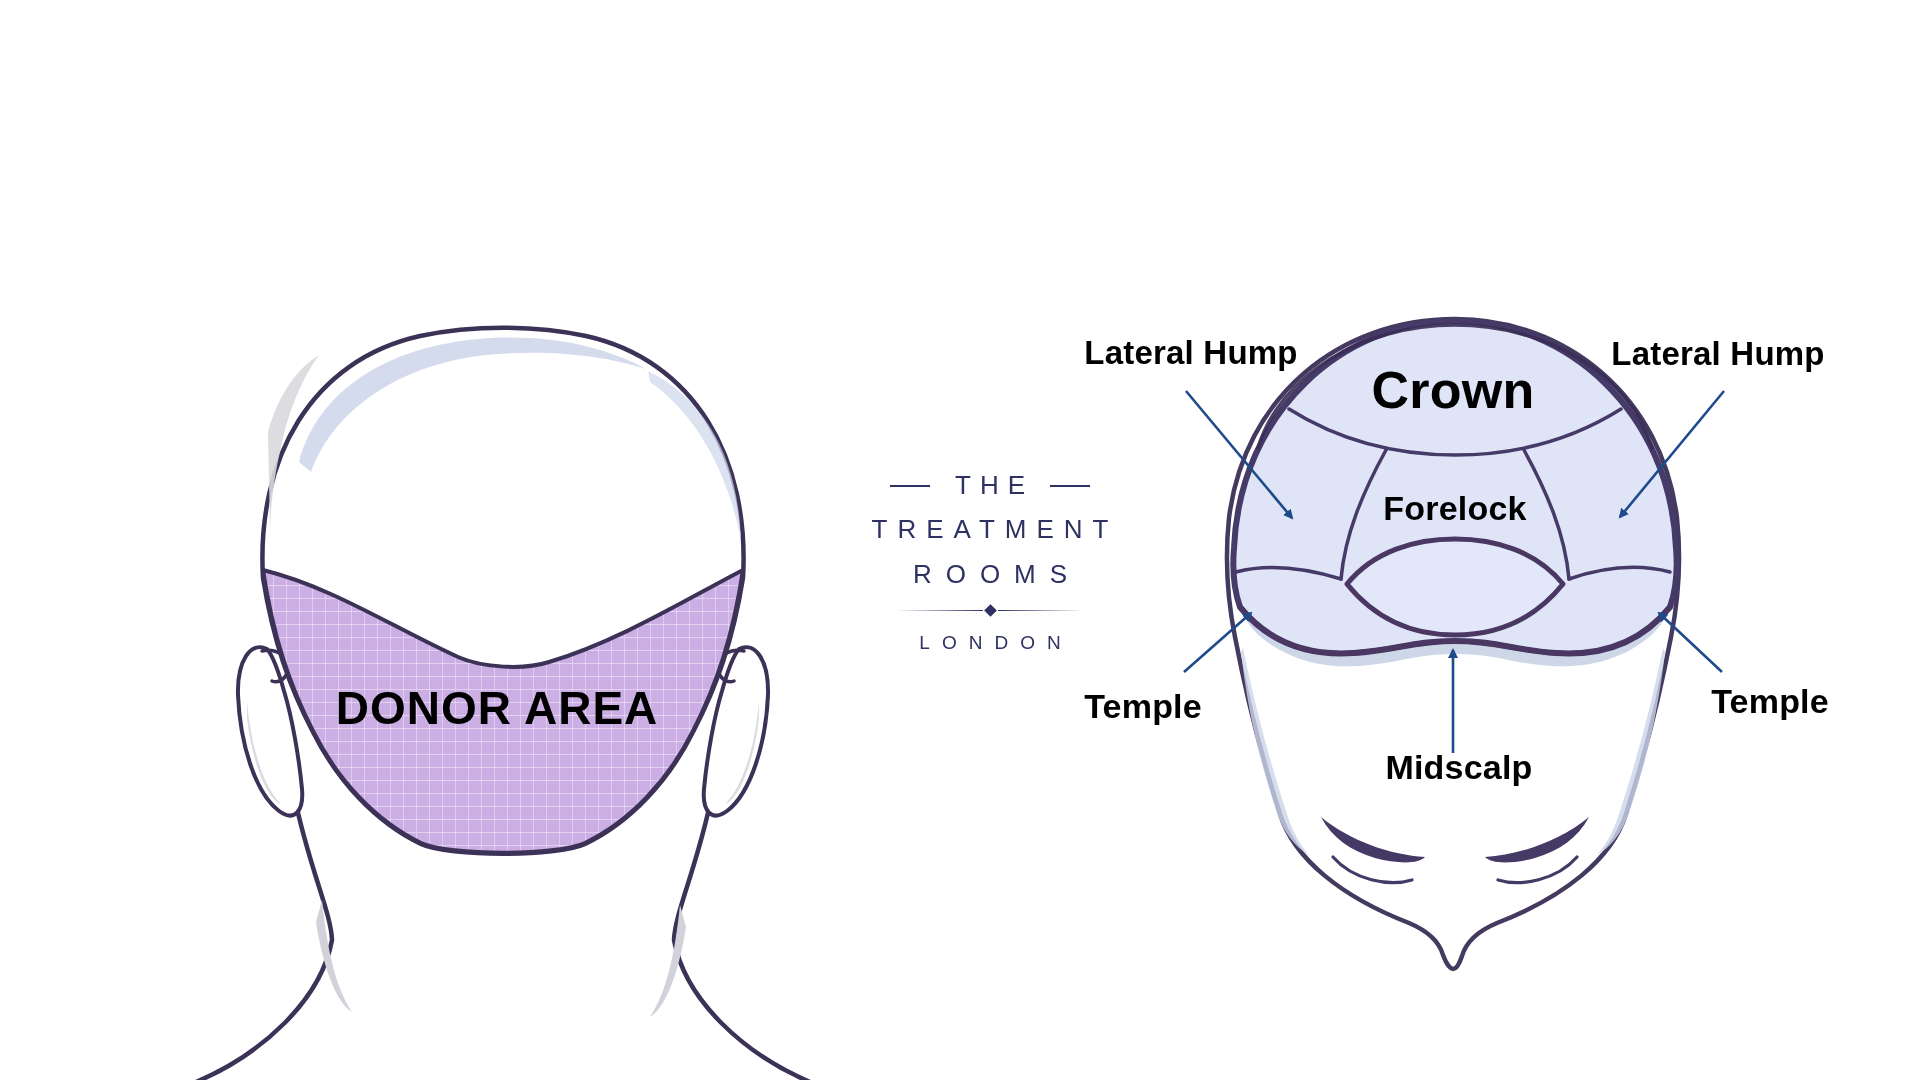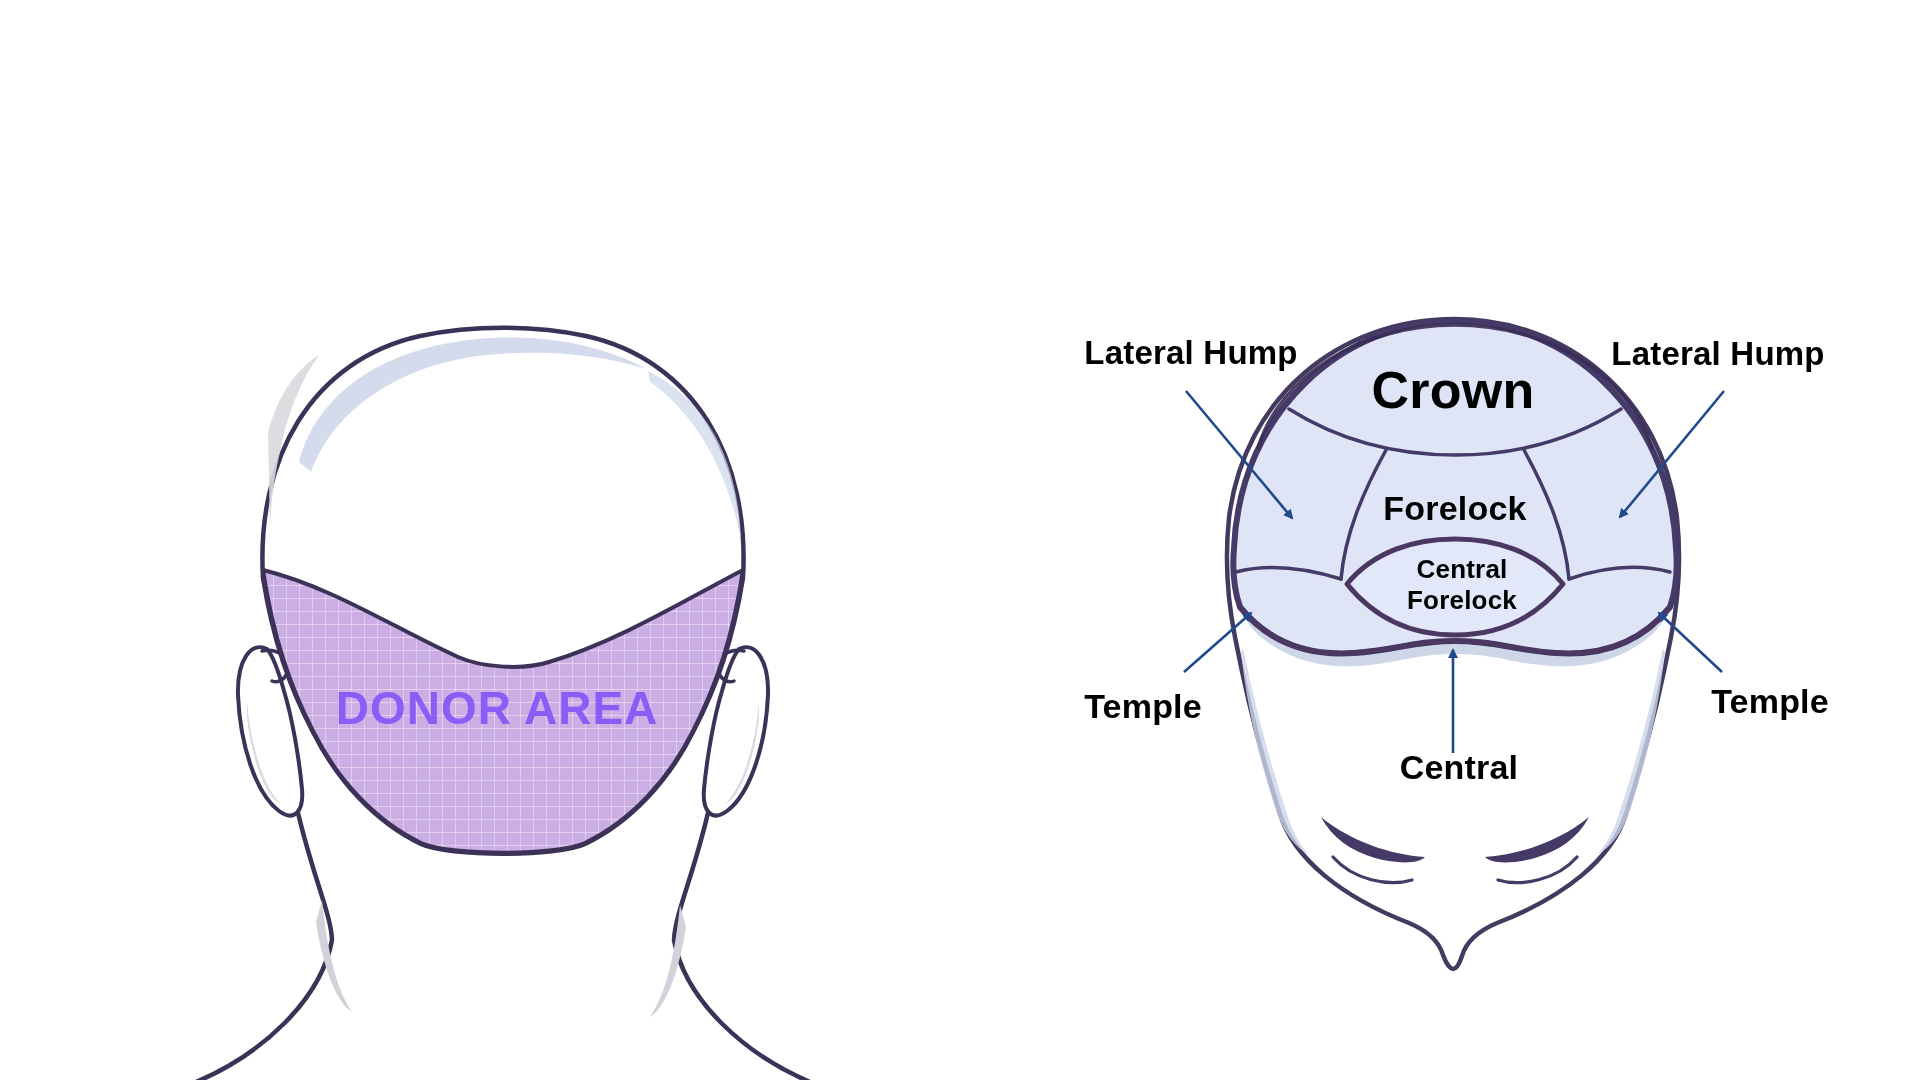--- a/index.html
+++ b/index.html
@@ -16,21 +16,21 @@
   }
   .lbl-lh-left  {left:1191px;top:353px;font-size:33px;}
   .lbl-crown    {left:1453px;top:391px;font-size:52px;}
   .lbl-lh-right {left:1718px;top:354px;font-size:33px;}
   .lbl-midscalp {left:1455px;top:509px;font-size:34px;}
   .lbl-forelock {left:1462px;top:585px;font-size:26px;white-space:normal;width:140px;line-height:1.2;}
   .lbl-temple-l {left:1143px;top:707px;font-size:34px;}
   .lbl-temple-r {left:1770px;top:702px;font-size:34px;}
   .lbl-hairline {left:1459px;top:768px;font-size:34px;}
   .lbl-donor{
-    left:497px;top:708px;font-size:46px;color:#8b5cf6;letter-spacing:1px;
+    left:497px;top:708px;font-size:46px;color:#000000;letter-spacing:1px;
   }
   
   .logo{
     position:absolute;left:990px;top:470px;transform:translateX(-50%);
     width:300px;color:#2e3161;text-align:center;
   }
   .logo-row1{display:flex;align-items:center;justify-content:center;gap:16px;}
   .logo-dash{width:40px;height:2px;background:#2e3161;}
   .logo-the{font-size:26px;letter-spacing:9px;text-indent:9px;font-weight:400;}
   .logo-treatment{margin-top:13px;font-size:26px;letter-spacing:10px;text-indent:10px;font-weight:400;}
@@ -112,19 +112,33 @@
       <path d="M 1722,672 L 1659,613" marker-end="url(#ah)"></path>
       <path d="M 1453,753 L 1453,650" marker-end="url(#ah)"></path>
     </g>
   </svg>
 
   <div class="lbl lbl-donor">DONOR AREA</div>
   <div class="lbl lbl-lh-left">Lateral Hump</div>
   <div class="lbl lbl-crown">Crown</div>
   <div class="lbl lbl-lh-right">Lateral Hump</div>
   <div class="lbl lbl-midscalp">Forelock</div>
-  <div class="lbl lbl-forelock">Central Forelock</div>
   <div class="lbl lbl-temple-l">Temple</div>
   <div class="lbl lbl-temple-r">Temple</div>
-  <div class="lbl lbl-hairline">Central</div>
+  <div class="lbl lbl-hairline">Midscalp</div>
 
+  <div class="logo">
+    <div class="logo-row1">
+      <span class="logo-dash"></span>
+      <span class="logo-the">THE</span>
+      <span class="logo-dash"></span>
+    </div>
+    <div class="logo-treatment">TREATMENT</div>
+    <div class="logo-rooms">ROOMS</div>
+    <div class="logo-divider">
+      <span class="logo-divline l"></span>
+      <span class="logo-diamond"></span>
+      <span class="logo-divline r"></span>
+    </div>
+    <div class="logo-london">LONDON</div>
+  </div>
 
 </div>
 
 </body></html>

